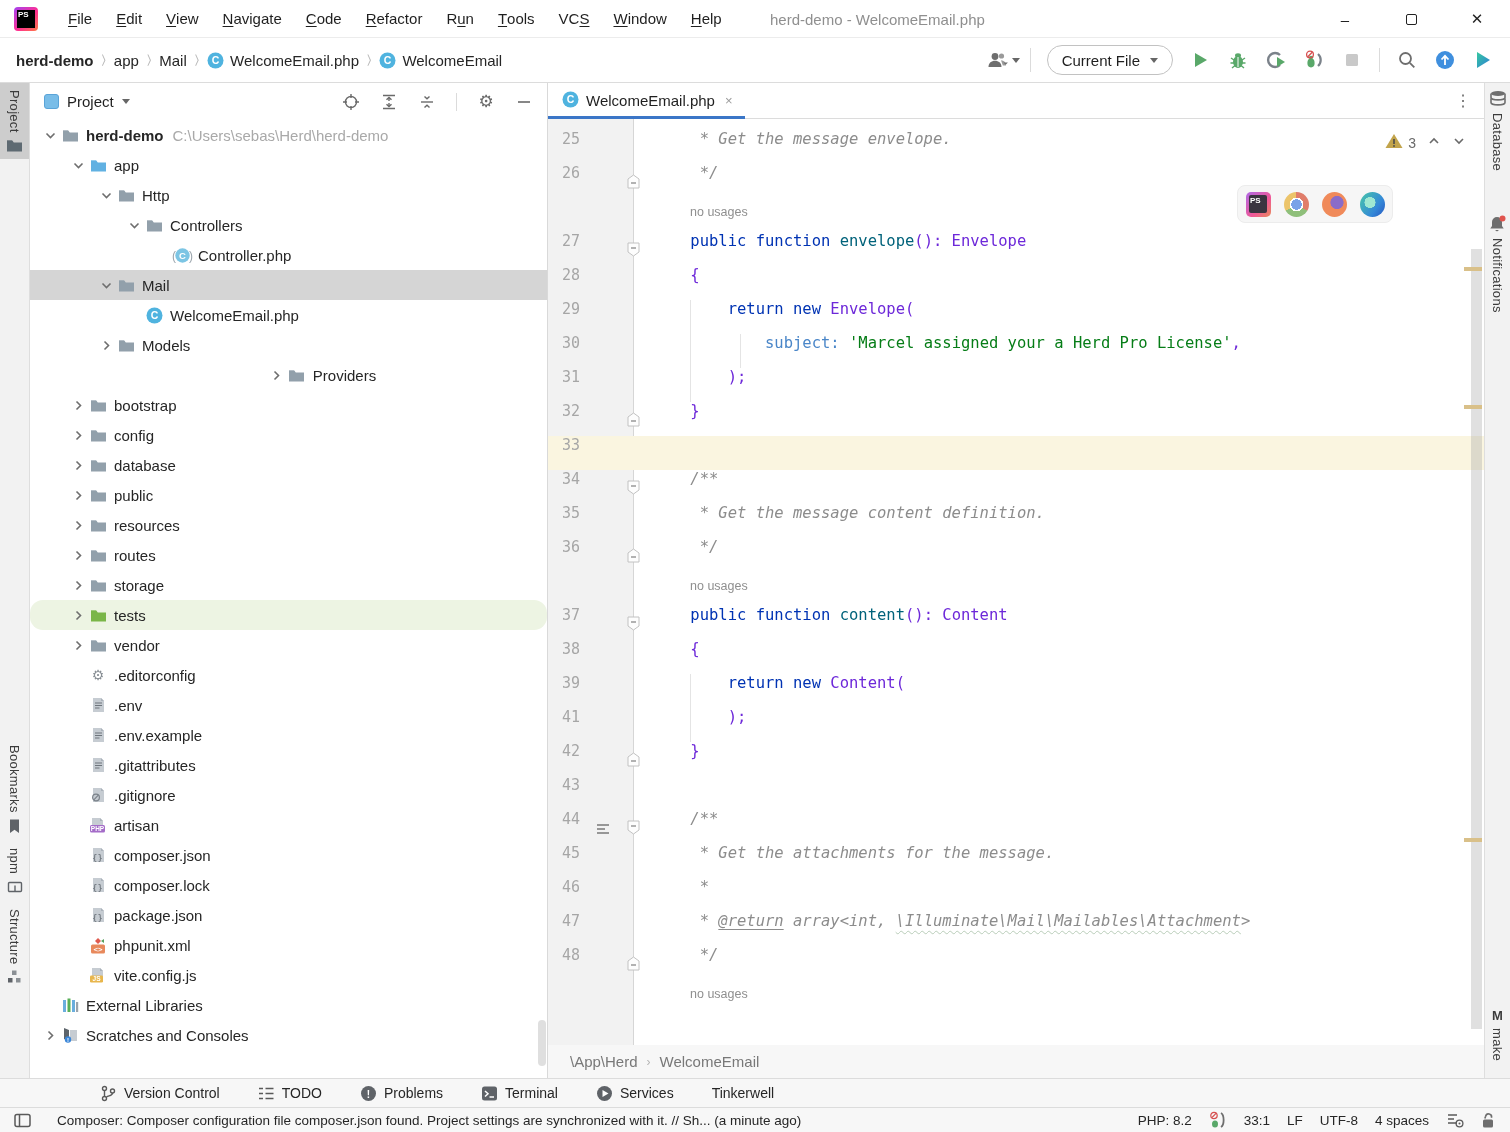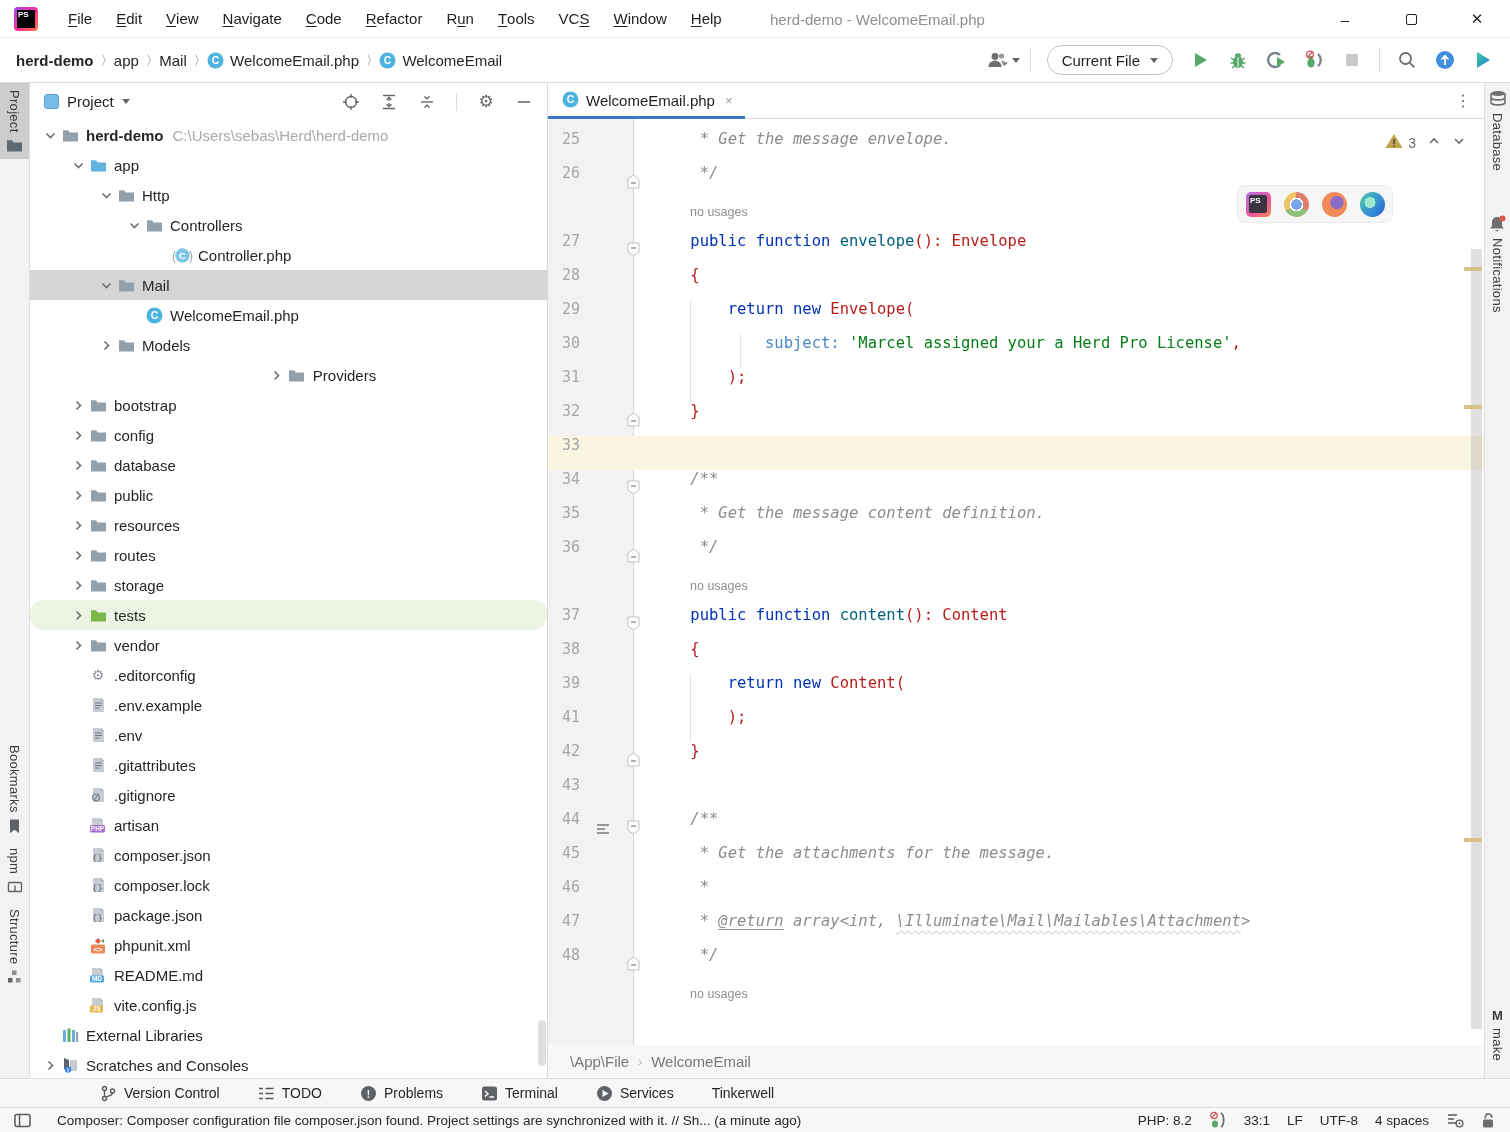--- a/index.html
+++ b/index.html
@@ -79,21 +79,21 @@
   .crow { position:relative; height:34px; }
   .crow.caret { background:#faf5e0; }
   .ln { position:absolute; left:4px; width:28px; text-align:right; top:0; height:34px; line-height:34px;
     font:15px "DejaVu Sans Mono", monospace; color:#a6a6a6; }
   .fold { position:absolute; left:79px; top:10px; width:14px; }
   .lico { position:absolute; left:48px; top:11px; }
   .ctext { position:absolute; left:86px; right:14px; top:0; height:34px; line-height:34px; padding-left:19px;
     font:15.5px "DejaVu Sans Mono", monospace; white-space:pre; color:#080808; }
   .guide { position:absolute; top:0; bottom:0; width:1px; background:#e4e4e4; }
   .usage-label { position:absolute; left:142px; top:7px; font-size:12.5px; color:#8f8f8f; }
-  .tk-k { color:#0033B3; } .tk-fn { color:#00627A; } .tk-p { color:#b91c1c;margin-top:28px; }
+  .tk-k { color:#0033B3; } .tk-fn { color:#00627A; } .tk-p { color:#6d28d9;margin-top:28px; }
   .tk-s { color:#067D17; } .tk-na { color:#4A86C8; }
   .tk-c { color:#8C8C8C; font-style:italic; }
   .tk-cu { color:#8C8C8C; font-style:italic; text-decoration:underline; text-underline-offset:3px; }
   .tk-csq { color:#8C8C8C; font-style:italic; text-decoration:underline wavy #b9cdb9 1px; text-underline-offset:4px; }
 
   #inspect-widget { position:absolute; top:14px; right:18px; display:flex; align-items:center; gap:11px;
     font-size:14px; color:#6a6a6a; }
   #browser-popup { position:absolute; left:689px; top:66px; width:156px; height:38px; background:#f6f6f6;
     border:1px solid #ececec; border-radius:8px; display:flex; align-items:center; justify-content:center; gap:13px; }
   .bp-ic { width:25px; height:25px; border-radius:50%; }
@@ -669,34 +669,34 @@
           <span class="tr-chev"></span>
           <span class="tr-icon">
             <span style="display: inline-flex; align-items: center;">
               <svg width="17" height="16" viewBox="0 0 17 16">
                 <path d="M3 1h8l3 3v11H3z" fill="#c6ccd2"></path>
                 <path d="M11 1l3 3h-3z" fill="#aab2ba"></path>
                 <path d="M5 6h7M5 8.5h7M5 11h4.5" stroke="#6e757c" stroke-width="1.2"></path>
               </svg>
             </span>
           </span>
-          <span class="tr-label">.env.example</span>
+          <span class="tr-label">.env</span>
         </div>
         <div class="tree-row" style="padding-left: 38px;">
           <span class="tr-chev"></span>
           <span class="tr-icon">
             <span style="display: inline-flex; align-items: center;">
               <svg width="17" height="16" viewBox="0 0 17 16">
                 <path d="M3 1h8l3 3v11H3z" fill="#c6ccd2"></path>
                 <path d="M11 1l3 3h-3z" fill="#aab2ba"></path>
                 <path d="M5 6h7M5 8.5h7M5 11h4.5" stroke="#6e757c" stroke-width="1.2"></path>
               </svg>
             </span>
           </span>
-          <span class="tr-label">.env</span>
+          <span class="tr-label">.env.example</span>
         </div>
         <div class="tree-row" style="padding-left: 38px;">
           <span class="tr-chev"></span>
           <span class="tr-icon">
             <span style="display: inline-flex; align-items: center;">
               <svg width="17" height="16" viewBox="0 0 17 16">
                 <path d="M3 1h8l3 3v11H3z" fill="#c6ccd2"></path>
                 <path d="M11 1l3 3h-3z" fill="#aab2ba"></path>
                 <path d="M5 6h7M5 8.5h7M5 11h4.5" stroke="#6e757c" stroke-width="1.2"></path>
               </svg>
@@ -777,34 +777,20 @@
             <span style="display: inline-flex; align-items: center;">
               <svg width="18" height="17" viewBox="0 0 18 17">
                 <path d="M9 1l3 3-3 3-3-3z" fill="#e05a4e"></path>
                 <path d="M12 4l3-2v4z" fill="#56a05a"></path>
                 <rect x="2" y="7.5" width="14" height="9" rx="1.5" fill="#e8895c"></rect>
                 <text x="9" y="14.5" font-size="7.5" font-family="DejaVu Sans Mono" font-weight="bold" fill="#fff" text-anchor="middle">&lt;&gt;</text>
               </svg>
             </span>
           </span>
           <span class="tr-label">phpunit.xml</span>
-        </div>
-        <div class="tree-row" style="padding-left: 38px;">
-          <span class="tr-chev"></span>
-          <span class="tr-icon">
-            <span style="display: inline-flex; align-items: center;">
-              <svg width="18" height="16" viewBox="0 0 18 16">
-                <path d="M3 1h8l3 3v11H3z" fill="#c6ccd2"></path>
-                <path d="M11 1l3 3h-3z" fill="#aab2ba"></path>
-                <rect x="1" y="8.5" width="14" height="7" rx="1.2" fill="#54aadc"></rect>
-                <text x="8" y="14.2" font-size="6.5" font-family="Liberation Sans" font-weight="bold" fill="#fff" text-anchor="middle">MD</text>
-              </svg>
-            </span>
-          </span>
-          <span class="tr-label">README.md</span>
         </div>
         <div class="tree-row" style="padding-left: 38px;">
           <span class="tr-chev"></span>
           <span class="tr-icon">
             <span style="display: inline-flex; align-items: center;">
               <svg width="18" height="16" viewBox="0 0 18 16">
                 <path d="M3 1h8l3 3v11H3z" fill="#c6ccd2"></path>
                 <path d="M11 1l3 3h-3z" fill="#aab2ba"></path>
                 <rect x="1" y="8.5" width="13" height="7" rx="1.2" fill="#e8b64c"></rect>
                 <text x="7.5" y="14.2" font-size="6.5" font-family="Liberation Sans" font-weight="bold" fill="#fff" text-anchor="middle">JS</text>
@@ -1034,21 +1020,21 @@
 
       <div id="ed-scroll-thumb"></div>
       <div id="stripe-marks">
           <div class="stripe-mark" style="top: 148px;"></div>
           <div class="stripe-mark" style="top: 286px;"></div>
           <div class="stripe-mark" style="top: 719px;"></div>
         </div>
     </div>
 
     <div id="editor-breadcrumb">
-        <span>\App\File</span>
+        <span>\App\Herd</span>
         <span class="sep">›</span>
         <span>WelcomeEmail</span>
       </div>
   </div>
 
   <div id="right-stripe" class="stripe">
     <div id="rs-top">
         <div class="stripe-btn">
           <span style="display: inline-flex; align-items: center;">
             <svg width="18" height="18" viewBox="0 0 18 18">

